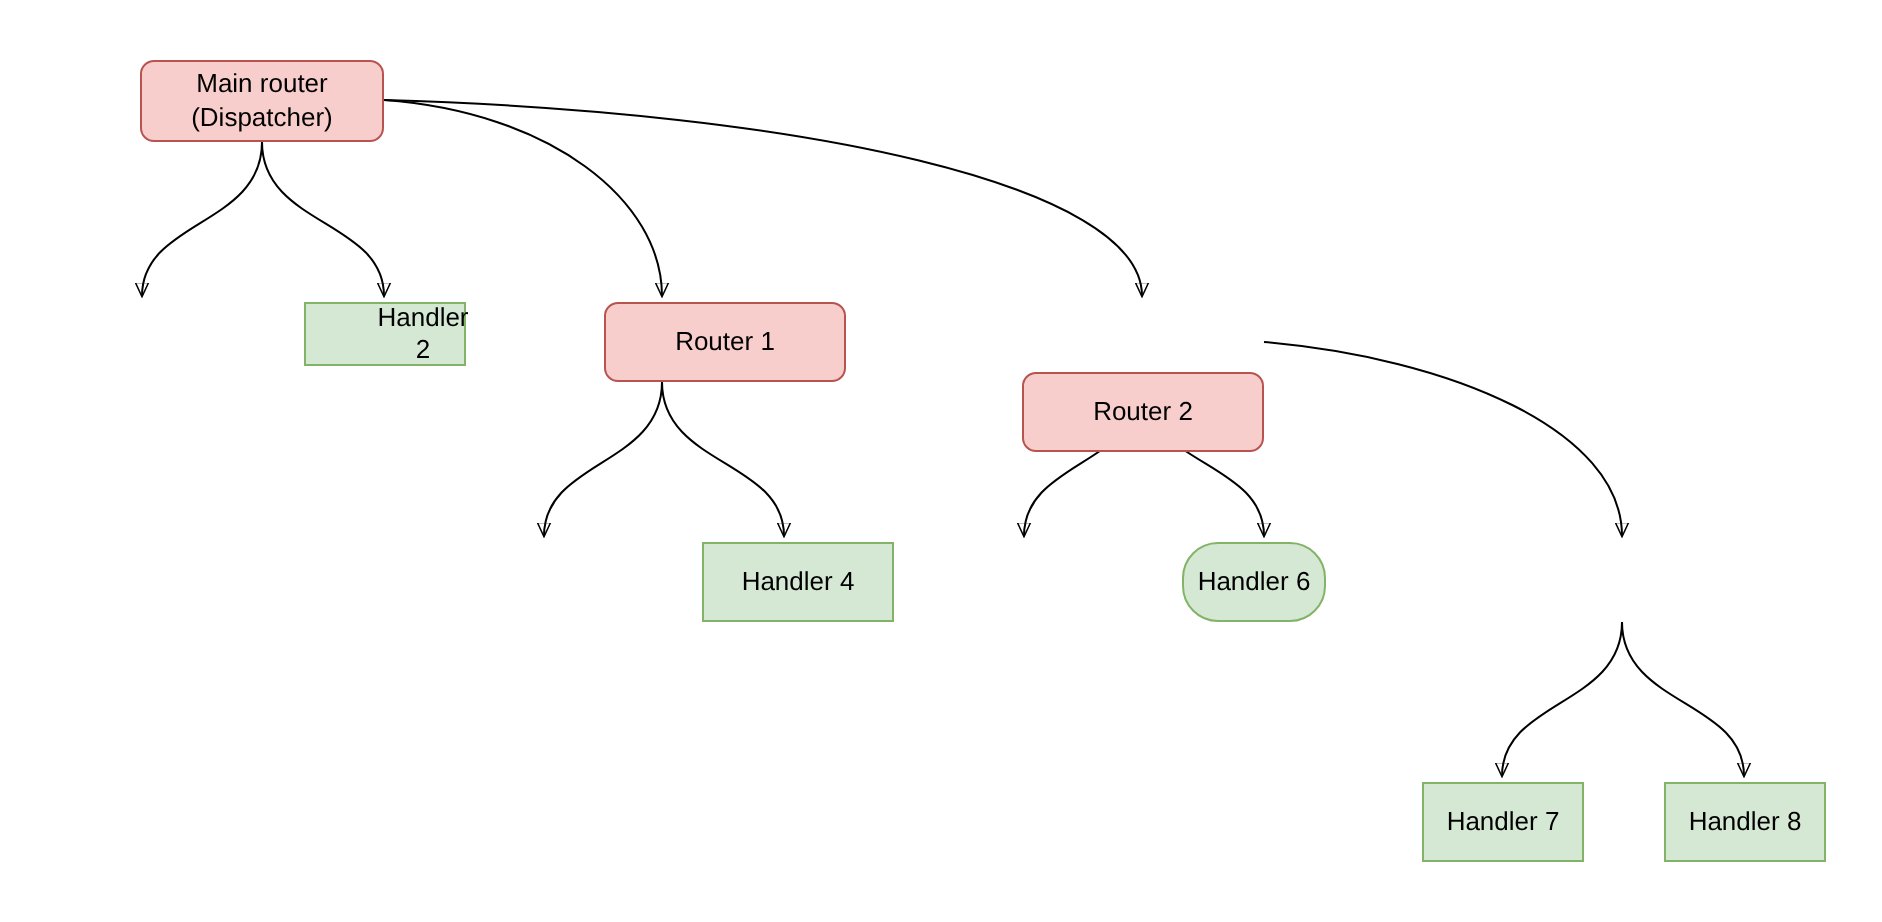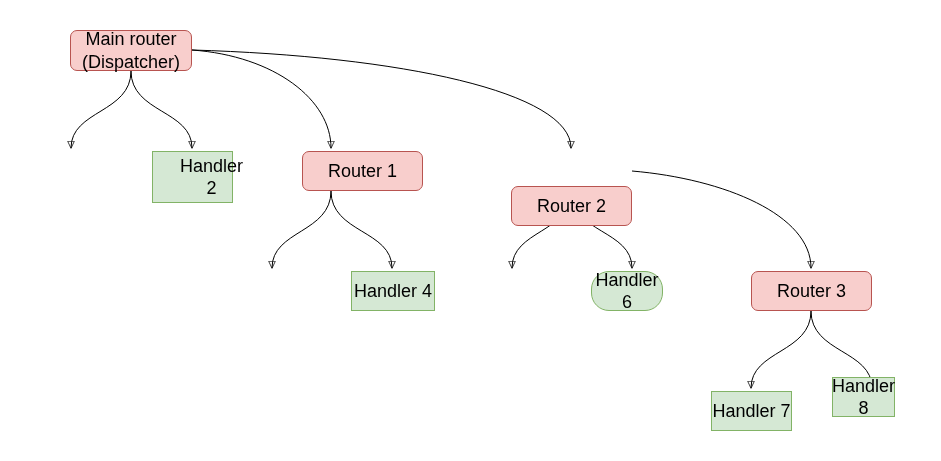--- a/index.html
+++ b/index.html
@@ -26,21 +26,21 @@
     stroke: var(--edge, #000);
     stroke-width: 1;
   }
   .node {
     position: absolute;
     box-sizing: border-box;
     display: flex;
     align-items: center;
     justify-content: center;
     text-align: center;
-    font-size: 18px;
+    font-size: 13px;
     line-height: 1.25;
     color: #000;
     white-space: pre-line;
     border: 1px solid #000;
   }
   .node.router {
     background: var(--router-fill, #f8cecc);
     border-color: var(--router-border, #b85450);
     border-radius: 7px;
   }
@@ -70,31 +70,30 @@
     <path d="M 571 191 C 571 233, 632 230, 632 268" marker-end="url(#arrow)"></path>
     <path d="M 632 171 C 725 179, 811 215, 811 268" marker-end="url(#arrow)"></path>
     <path d="M 811 311 C 811 353, 751 350, 751 388" marker-end="url(#arrow)"></path>
     <path d="M 811 311 C 811 353, 872 350, 872 388" marker-end="url(#arrow)"></path>
   </svg>
 
   <div class="node router" style="left:70px; top:30px; width:122px; height:41px;">Main router
 (Dispatcher)</div>
 
 
-  <div class="node handler" style="left:152px; top:151px; width:81px; height:52px;padding-left:38px;">Handler 2</div>
+  <div class="node handler" style="left:152px; top:151px; width:81px; height:32px;padding-left:38px;">Handler 2</div>
 
   <div class="node router" style="left:271px; top:151px; width:121px; height:40px;margin-left:31px;">Router 1</div>
 
   <div class="node router" style="left:511px; top:151px; width:121px; height:40px;margin-top:35px;">Router 2</div>
 
 
-  <div class="node handler" style="left:351px; top:271px; width:84px; height:40px;">Handler 4</div>
+  <div class="node handler" style="left:351px; top:271px; width:96px; height:40px;">Handler 4</div>
 
 
   <div class="node handler" style="left:591px; top:271px; width:72px; height:40px;border-radius:18px;">Handler 6</div>
 
-  <div class="node router" style="left:751px; top:271px; width:121px; height:40px;">Router 3</div>
 
   <div class="node handler" style="left:711px; top:391px; width:81px; height:40px;">Handler 7</div>
 
-  <div class="node handler" style="left:832px; top:377px; width:63px; height:40px;text-align:center;">Handler 8</div>
+  <div class="node handler" style="left:832px; top:391px; width:81px; height:40px;text-align:center;">Handler 8</div>
 
 </div>
 
 </body></html>

